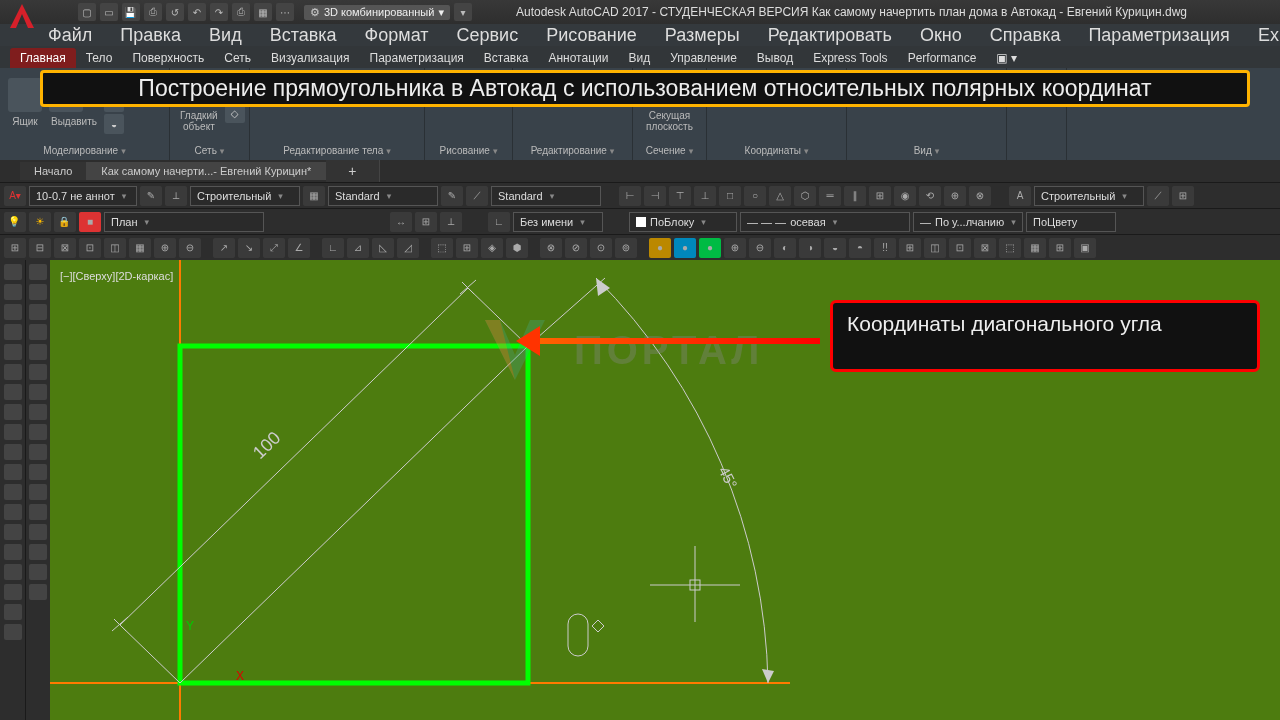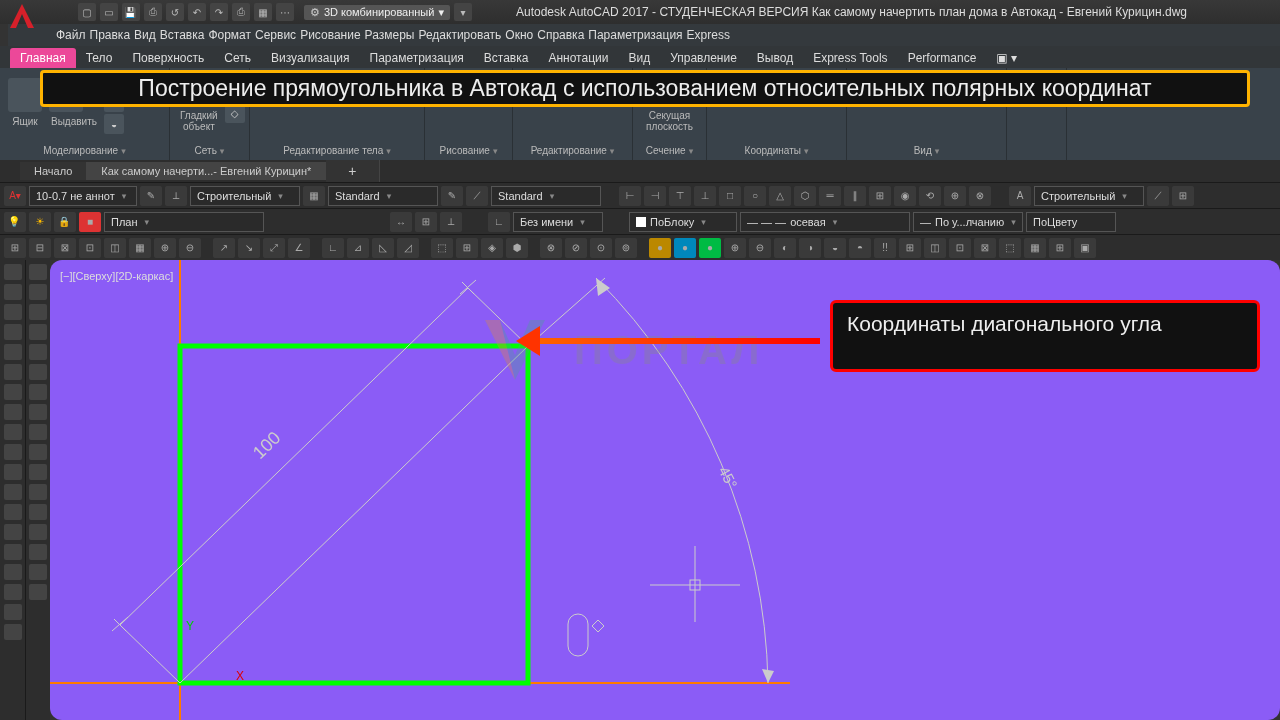--- a/index.html
+++ b/index.html
@@ -8,27 +8,27 @@
 
 .titlebar { height:24px; background:linear-gradient(#383838,#2e2e2e); display:flex; align-items:center; padding:0 6px; gap:4px; }
 .logo-a { width:32px; height:32px; margin-top:8px; z-index:10; }
 .qat { display:flex; gap:4px; margin-left:36px; }
 .qat-btn { width:18px; height:18px; background:#444; border-radius:2px; display:flex; align-items:center; justify-content:center; cursor:pointer; font-size:10px; color:#bbb; }
 .search3d { display:flex; align-items:center; gap:4px; background:#555; padding:1px 6px; border-radius:2px; margin-left:6px; color:#eee; }
 .gear { color:#ccc; }
 .title-text { margin-left:40px; color:#ddd; font-size:12px; white-space:nowrap; }
 
 
-.menubar { height:22px; background:#34393d; display:flex; align-items:center; padding-left:48px; gap:4px; color:#ddd; font-size:12px;margin-left:8px; }
+.menubar { height:22px; background:#34393d; display:flex; align-items:center; padding-left:48px; gap:28px; color:#ddd; font-size:18px; }
 .menubar span { cursor:pointer; }
 
 
 .ribtabs { height:22px; background:#323639; display:flex; align-items:flex-end; padding-left:10px; font-size:12px; }
 .ribtab { padding:3px 10px; color:#ddd; cursor:pointer; }
-.ribtab.active { background:#ec4899; color:#fff; border-radius:3px 3px 0 0; }
+.ribtab.active { background:#7f1d1d; color:#fff; border-radius:3px 3px 0 0; }
 
 
 .banner { position:absolute; left:40px; top:70px; width:1210px; height:37px; background:#111; border:3px solid #ffb300; border-radius:4px; display:flex; align-items:center; justify-content:center; color:#eee; font-size:23px; z-index:20; }
 
 
 .ribbon { height:92px; background:#39424a; display:flex; position:relative; color:#ccc; }
 .panel { border-right:1px solid #2a3035; padding:2px 6px; display:flex; flex-direction:column; justify-content:space-between; }
 .panel-row { display:flex; gap:3px; align-items:center; }
 .rbtn { min-width:20px; height:20px; background:#4a545c; border-radius:2px; display:flex; align-items:center; justify-content:center; font-size:10px; cursor:pointer; padding:0 3px; }
 .panel-title { font-size:10px; text-align:center; color:#bbb; padding:2px 4px; white-space:nowrap; }
@@ -41,21 +41,21 @@
 .doctab .plus { font-size:14px; padding:0 8px; }
 
 
 .propbars { background:#2d2d2d; }
 .propbar { height:26px; display:flex; align-items:center; border-top:1px solid #1a1a1a; gap:3px; padding:0 4px; }
 .pbtn { min-width:22px; height:20px; background:#3a3a3a; border-radius:2px; display:flex; align-items:center; justify-content:center; cursor:pointer; font-size:10px; color:#aaa; }
 .pselect { height:20px; background:#2a2a2a; border:1px solid #555; color:#ddd; font-size:11px; padding:0 6px; display:flex; align-items:center; gap:4px; cursor:pointer; }
 .down::after { content:"▾"; margin-left:3px; font-size:9px; color:#888; }
 
 
-.canvas-wrap { position:absolute; top:260px; left:50px; right:0; bottom:0; background:#8b5cf6;border-radius:12px; }
+.canvas-wrap { position:absolute; top:260px; left:50px; right:0; bottom:0; background:#4d7c0f; }
 .left-toolbar { position:absolute; top:260px; left:0; width:25px; bottom:0; background:#2d2d2d; display:flex; flex-direction:column; gap:4px; padding-top:4px; align-items:center; }
 .left-toolbar2 { position:absolute; top:260px; left:25px; width:25px; bottom:0; background:#2d2d2d; display:flex; flex-direction:column; gap:4px; padding-top:4px; align-items:center; border-left:1px solid #1a1a1a; }
 .tbtn { width:18px; height:16px; background:#444; border-radius:2px; cursor:pointer; }
 
 .vp-label { position:absolute; left:10px; top:10px; color:#ddd; font-size:11px; }
 
 
 .callout { position:absolute; right:20px; top:300px; width:430px; height:72px; background:#111; border:3px solid #ff0000; border-radius:6px; color:#eee; font-size:21px; padding:8px 14px; z-index:15; line-height:26px; }
 .arrow { position:absolute; top:338px; left:530px; width:290px; height:6px; background:linear-gradient(to right,#ff6600,#ff0000); z-index:14; }
 .arrowhead { position:absolute; top:326px; left:516px; width:0; height:0; border-right:24px solid #ff3300; border-top:15px solid transparent; border-bottom:15px solid transparent; z-index:15; }

